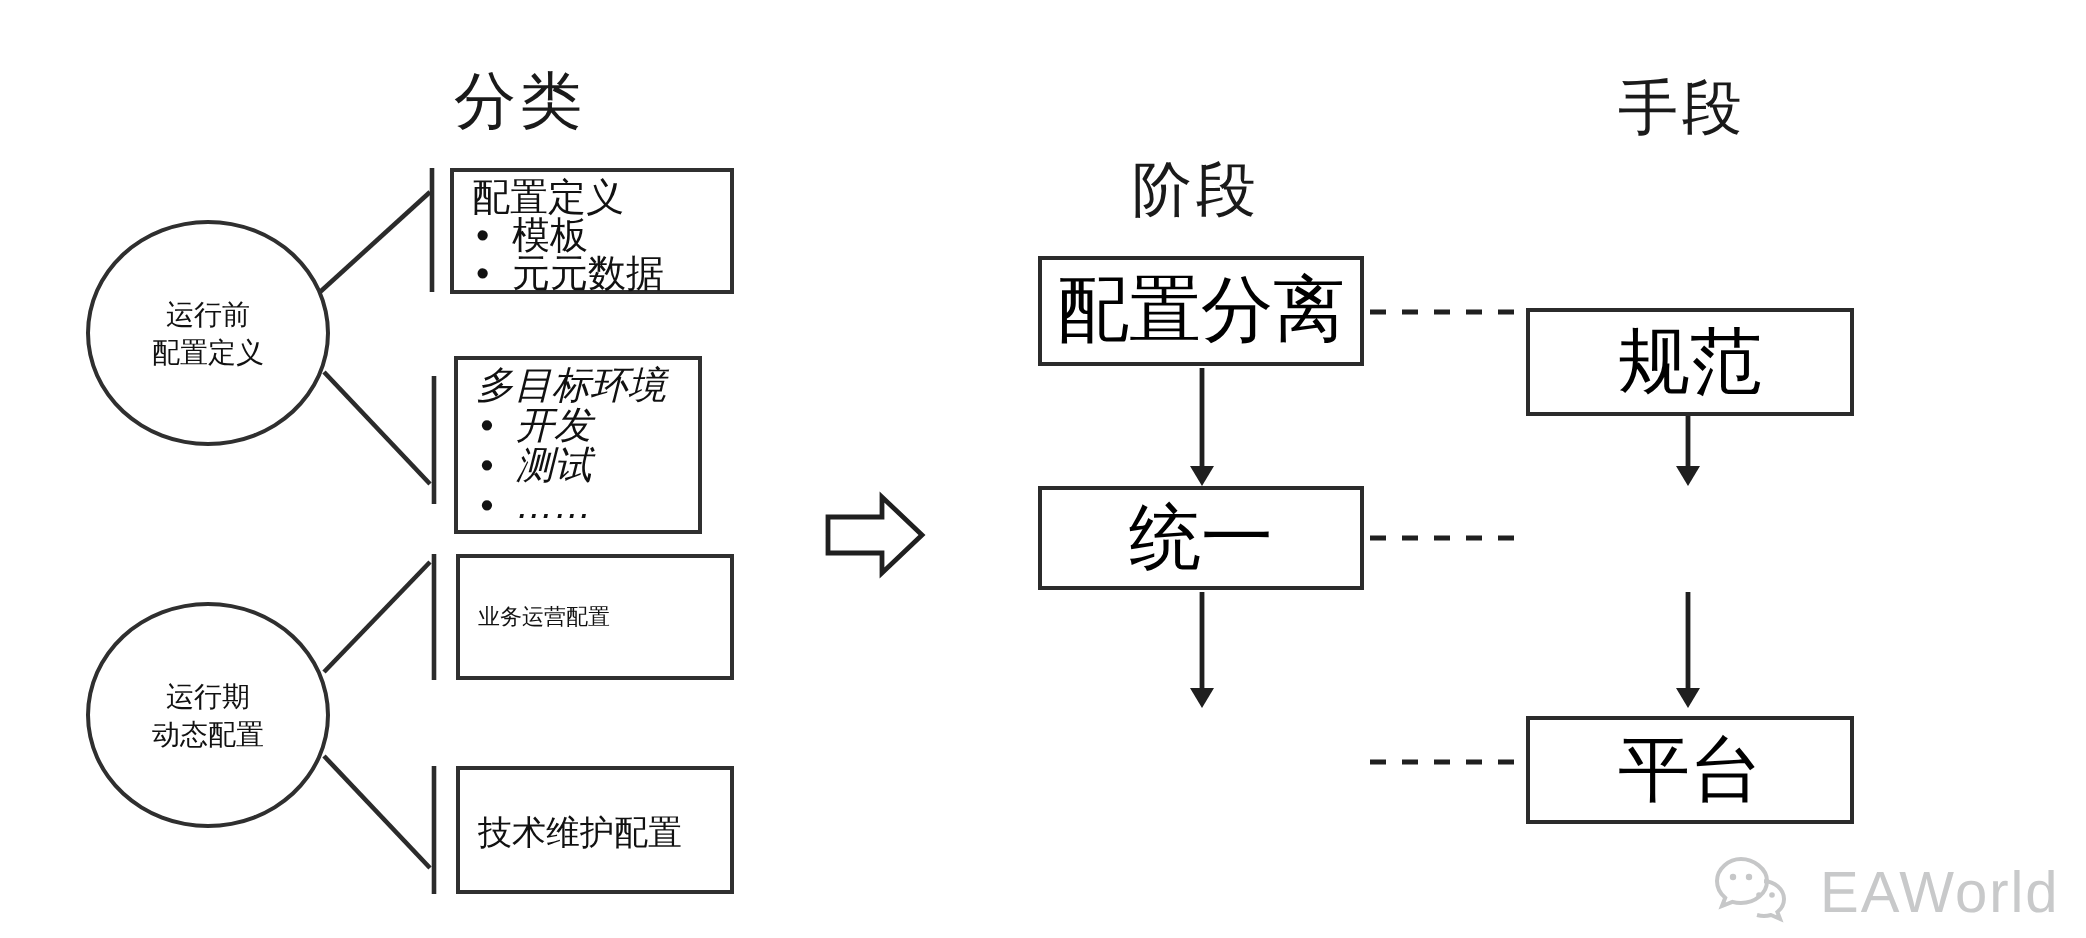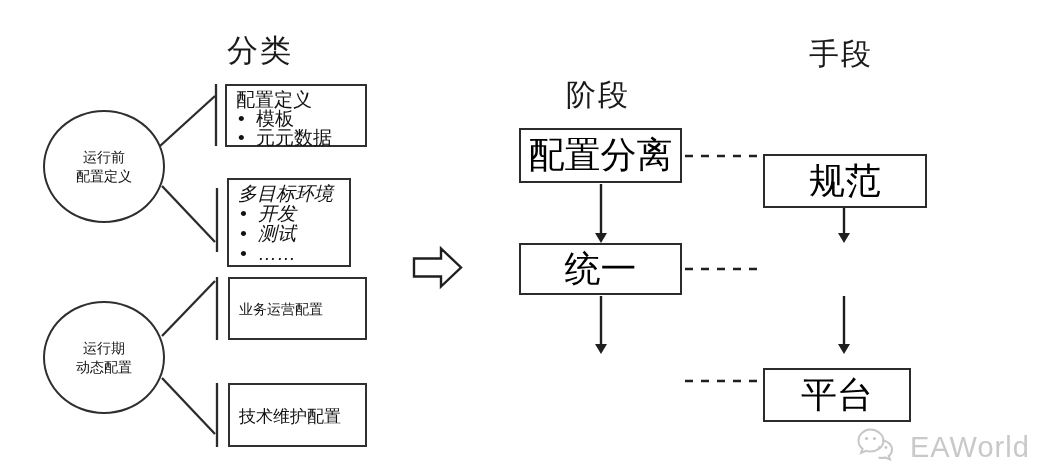--- a/index.html
+++ b/index.html
@@ -22,34 +22,34 @@
   .c2{left:43px;top:301px;width:118px;height:109px;}
 
   .lbox{
     position:absolute;border:2px solid #303030;background:#fff;box-sizing:border-box;
     font-size:19px;line-height:19px;padding:4px 6px 2px 9px;
   }
   .lbox .bullet-row{display:flex;}
   .lbox .bdot{width:18px;flex:0 0 18px;text-align:left;padding-left:2px;}
   .b1{left:225px;top:84px;width:142px;height:63px;}
   .b2{left:227px;top:178px;width:124px;height:89px;line-height:20px;font-style:italic;}
-  .b3{left:228px;top:277px;width:139px;height:63px;display:flex;align-items:center;font-size:14px;}
+  .b3{left:228px;top:277px;width:139px;height:63px;display:flex;align-items:center;font-size:11px;}
   .b4{left:228px;top:383px;width:139px;height:64px;display:flex;align-items:center;font-size:17px;}
 
   .fbox{
     position:absolute;border:2px solid #2b2b2b;background:#fff;box-sizing:border-box;
     display:flex;align-items:center;justify-content:center;
     font-size:36px;font-weight:400;color:#000;letter-spacing:0px;text-align:right;
   }
   .s1{left:519px;top:128px;width:163px;height:55px;}
   .s2{left:519px;top:243px;width:163px;height:52px;}
   .s3{left:520px;top:354px;width:162px;height:54px;}
   .m1{left:763px;top:129px;width:164px;height:54px;margin-top:25px;}
   .m2{left:763px;top:243px;width:164px;height:52px;}
-  .m3{left:763px;top:368px;width:148px;height:54px;}
+  .m3{left:763px;top:358px;width:164px;height:54px;}
 
   .watermark{
     position:absolute;left:856px;top:401px;display:flex;align-items:center;gap:8px;
     color:#c8c9ca;font-size:29px;letter-spacing:1px;margin-top:25px;
   }
   .watermark svg{display:block;}
 </style>
 </head>
 <body>
 

